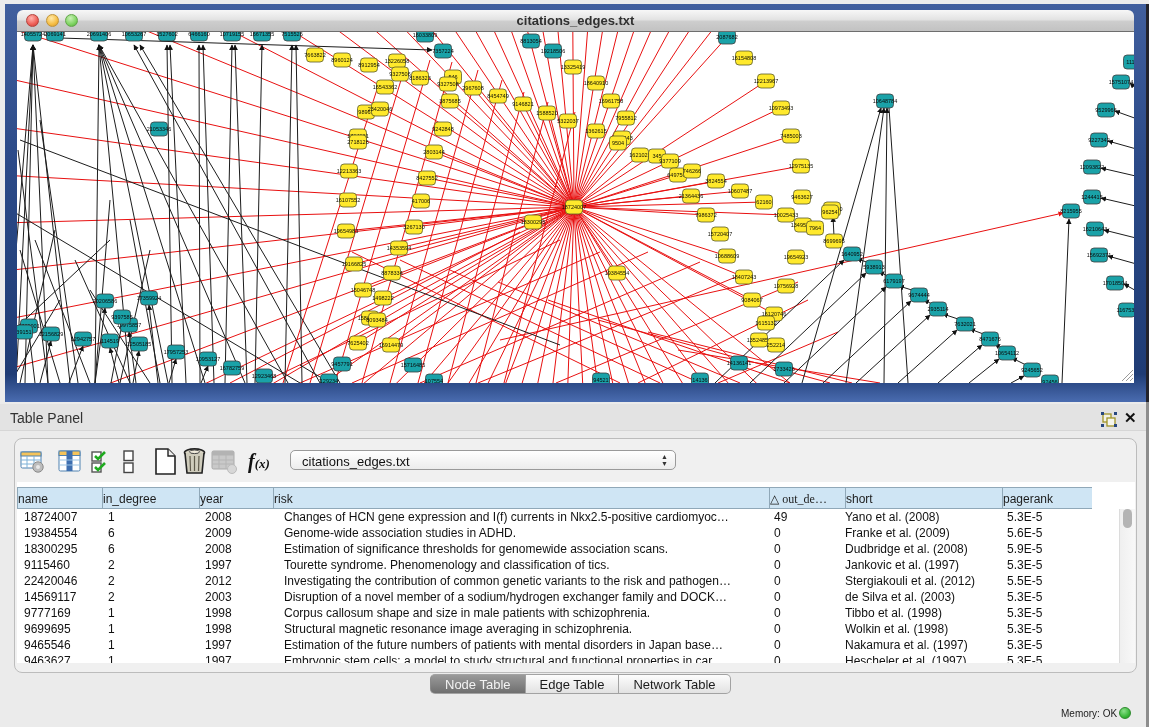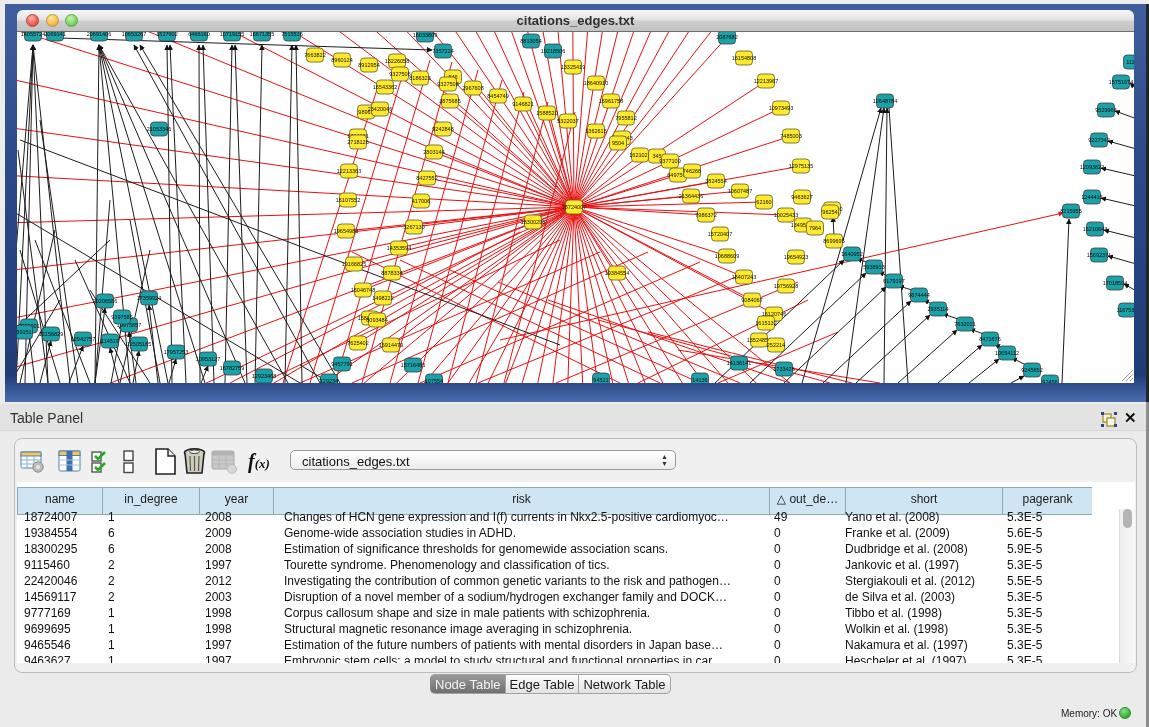--- a/index.html
+++ b/index.html
@@ -31,40 +31,40 @@
 .tb { position:absolute; }
 .fx { font-family:"Liberation Serif",serif; font-style:italic; font-weight:700;
   font-size:20px; color:#111; }
 .fx span { font-size:13px; }
 #combo { position:absolute; left:290px; top:450px; width:386px; height:20px;
   border:1px solid #9a9a9a; border-radius:5px;
   background:linear-gradient(180deg,#ffffff,#ececec); }
 #combo .txt { position:absolute; left:11px; top:3px; font-size:13px; color:#111; }
 #combo .arr { position:absolute; right:7px; top:1.5px; font-size:7px; color:#333; line-height:7.5px; text-align:center;}
 #tablewrap { position:absolute; left:17px; top:482px; width:1118px; height:181px; background:#fff; }
-.th { position:absolute; top:5px; height:28px; background:#cfe5f4; border:1px solid #90a8b8;
-  border-right:none; font-size:12px; color:#1c1c1c; text-align:center; line-height:22px; }
+.th { position:absolute; top:5px; height:22px; background:#cfe5f4; border:1px solid #90a8b8;
+  border-right:none; font-size:12px; color:#1c1c1c; line-height:22px; }
 .th:last-of-type { border-right:1px solid #90a8b8; }
 #rowsarea { position:absolute; left:0; top:27px; width:1118px; height:154px; overflow:hidden; }
 .trow { position:absolute; left:0; width:1118px; height:16px; font-size:12px; color:#111;
   line-height:16px; white-space:nowrap; }
 .trow span { position:absolute; overflow:hidden; }
 .c0 { left:7px; width:80px; }
 .c1 { left:91px; width:90px; }
 .c2 { left:188px; width:70px; }
 .c3 { left:267px; width:490px; }
 .c4 { left:757px; width:70px; }
 .c5 { left:828px; width:157px; text-align:left; }
 .c6 { left:990px; width:100px; }
 #vsb { position:absolute; left:1102px; top:27px; width:16px; height:154px;
   background:linear-gradient(90deg,#efefef,#f8f8f8); border-left:1px solid #dcdcdc; }
 #vsb .thumb { position:absolute; left:3px; top:0px; width:9px; height:19px;
   border-radius:5px; background:#b4b4b4; }
 #tabs { position:absolute; left:430px; top:674px; height:20px; display:flex; }
-.seg { height:20px; line-height:20px; font-size:13px; padding:0 4px;
+.seg { height:20px; line-height:20px; font-size:13px; padding:0 14px;
   border:1px solid #a2a2a2; border-left:none; background:linear-gradient(180deg,#fdfdfd,#e2e2e2);
   color:#1c1c1c; }
 .seg.first { border-left:1px solid #8a8a8a; border-radius:5px 0 0 5px;
   background:linear-gradient(180deg,#9a9a9a,#6f6f6f); color:#f3f3f3; }
 .seg.last { border-radius:0 5px 5px 0; }
 #mem { position:absolute; left:1061px; top:708px; font-size:10px; color:#222; }
 #memdot { position:absolute; left:1119px; top:707px; width:12px; height:12px; border-radius:50%;
   background:radial-gradient(circle at 38% 30%,#8ce08c,#35b535 65%,#1f8c1f); border:1px solid #2d8b2d; }
 #flicon { position:absolute; left:1101px; top:412px; }
 </style></head>
@@ -918,21 +918,21 @@
 
   <div id="combo">
       <span class="txt">citations_edges.txt</span>
       <span class="arr">▲<br>▼</span>
     </div>
   <div id="tablewrap">
     <div class="th" style="left:0px;width:85px;">name</div>
     <div class="th" style="left:85px;width:97px;">in_degree</div>
     <div class="th" style="left:182px;width:74px;">year</div>
     <div class="th" style="left:256px;width:496px;">risk</div>
-    <div class="th" style="left:752px;width:76px;">△ out_de…</div>
+    <div class="th" style="left:752px;width:76px;font-family:Liberation Serif, serif;">△ out_de…</div>
     <div class="th" style="left:828px;width:157px;">short</div>
     <div class="th" style="left:985px;width:90px;">pagerank</div>
     <div id="rowsarea">
         <div class="trow" style="top:0px">
           <span class="c0">18724007</span>
           <span class="c1">1</span>
           <span class="c2">2008</span>
           <span class="c3">Changes of HCN gene expression and I(f) currents in Nkx2.5-positive cardiomyoc…</span>
           <span class="c4">49</span>
           <span class="c5">Yano et al. (2008)</span>

